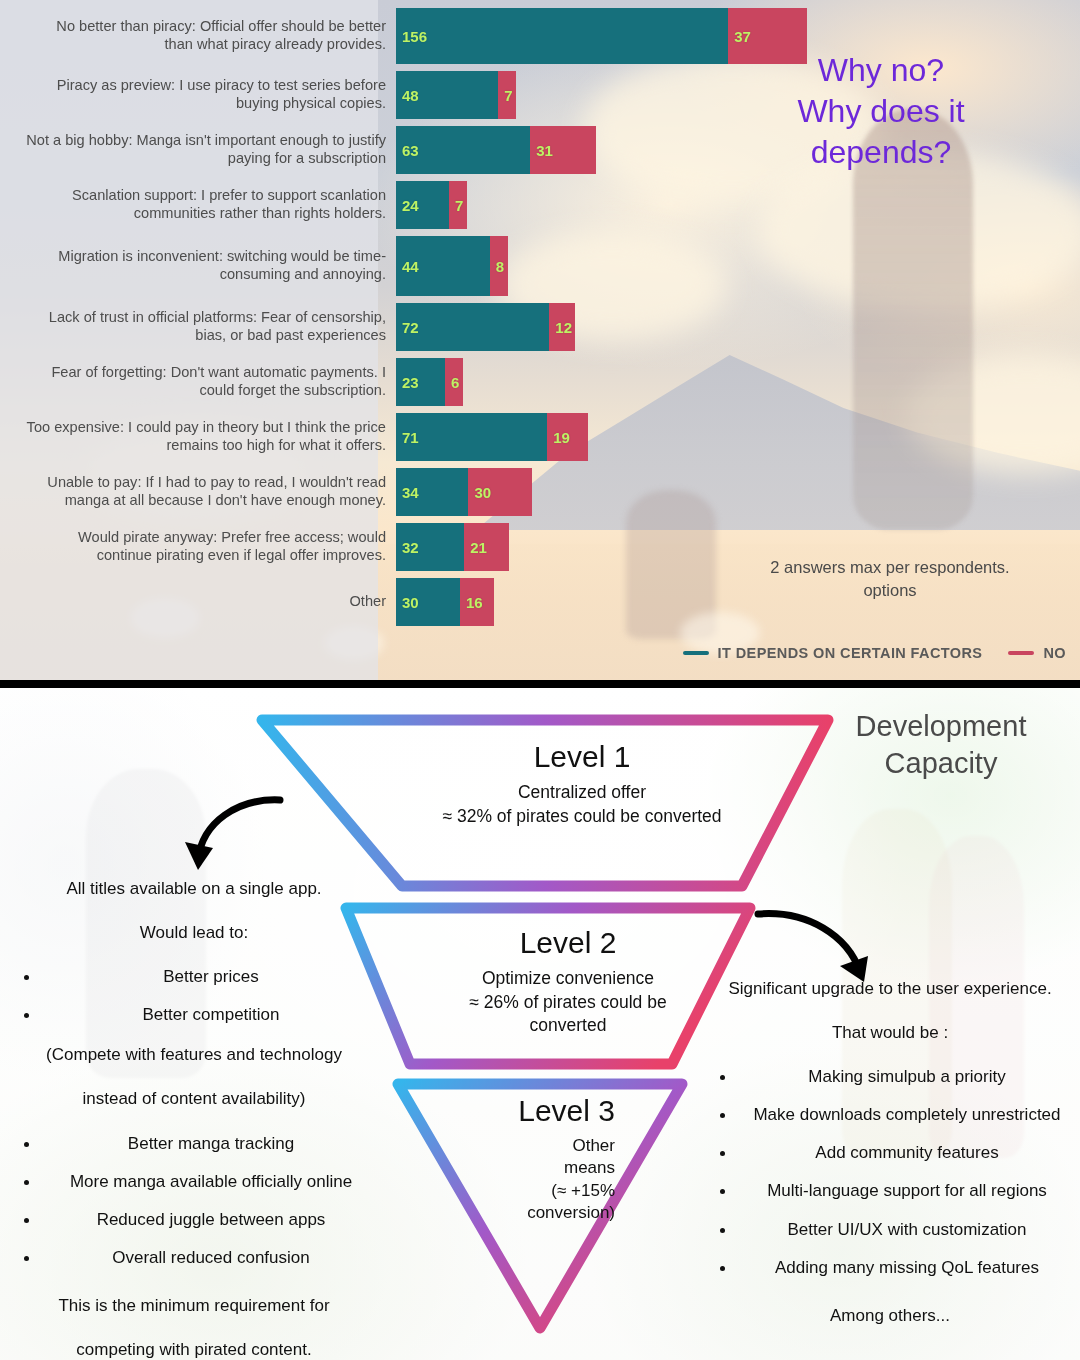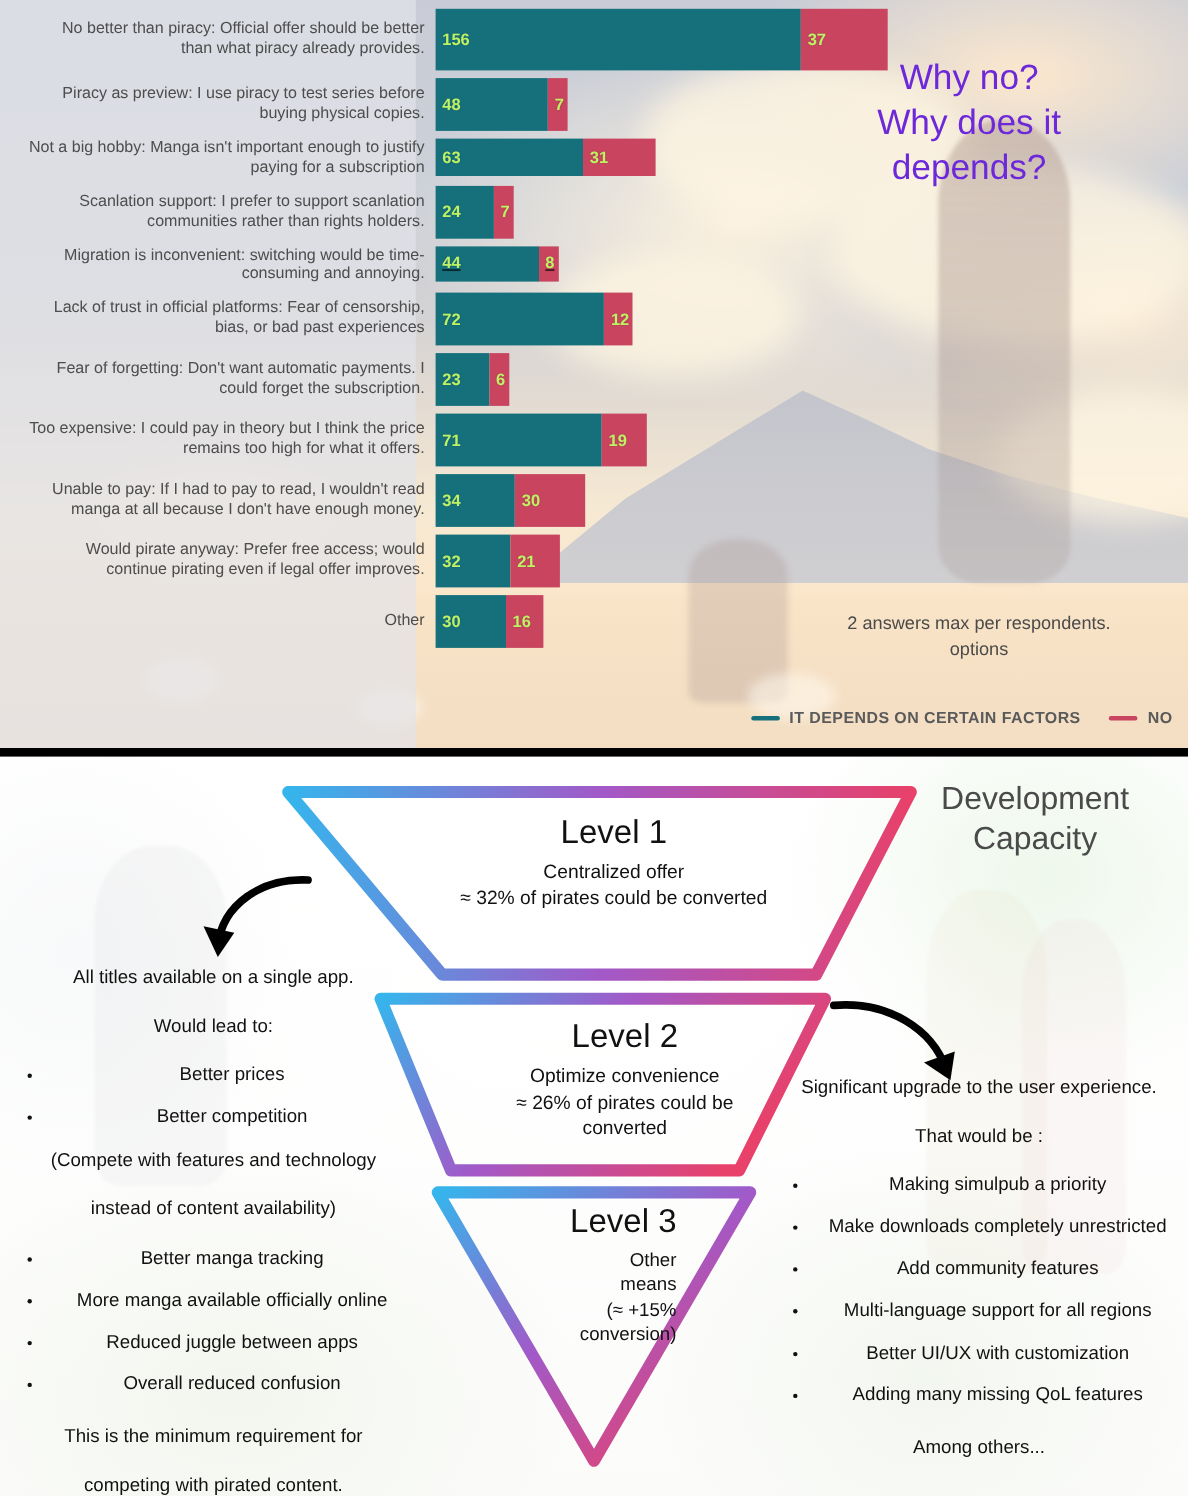--- a/index.html
+++ b/index.html
@@ -136,21 +136,21 @@
   .ffig-b{left:78%;top:18%;width:110px;height:52%;background:rgba(200,180,120,.16);}
   .ffig-c{left:86%;top:22%;width:95px;height:48%;background:rgba(206,120,130,.12);}
 
   .funnel-wrap{position:absolute;left:250px;top:12px;width:590px;height:660px;}
   .funnel-svg{position:absolute;left:0;top:0;}
 
   .lv{position:absolute;text-align:center;color:#111;}
   .lv-title{font-size:30px;line-height:1.1;margin-bottom:8px;}
   .lv-sub{font-size:17.5px;line-height:1.35;}
 
-  .lv1{left:143px;top:40px;width:330px;}
+  .lv1{left:167px;top:40px;width:330px;}
   .lv2{left:168px;top:226px;width:300px;}
   .lv3{left:205px;top:394px;width:160px;text-align:right;}
   .lv3 .lv-sub{font-size:17px;line-height:1.32;}
 
   .dev-cap{
     position:absolute;right:14px;top:20px;width:250px;text-align:center;
     font-size:29px;line-height:1.28;color:#4a4a4a;
   }
 
   .col{position:absolute;color:#111;}
@@ -205,21 +205,21 @@
               <div class="seg seg-a" style="background: rgb(22, 112, 124); width: 102.24px;">
                 <span>48</span>
               </div>
               <div class="seg seg-b" style="background: rgb(201, 69, 95); width: 18px;">
                 <span>7</span>
               </div>
             </div>
           </div>
           <div class="row">
             <div class="row-label">Not a big hobby: Manga isn't important enough to justify paying for a subscription</div>
-            <div class="row-bars" style="height: 34px;">
+            <div class="row-bars" style="height: 48px;">
               <div class="seg seg-a" style="background: rgb(22, 112, 124); width: 134.19px;">
                 <span>63</span>
               </div>
               <div class="seg seg-b" style="background: rgb(201, 69, 95); width: 66.03px;">
                 <span>31</span>
               </div>
             </div>
           </div>
           <div class="row">
             <div class="row-label">Scanlation support: I prefer to support scanlation communities rather than rights holders.</div>
@@ -227,21 +227,21 @@
               <div class="seg seg-a" style="background: rgb(22, 112, 124); width: 53px;">
                 <span>24</span>
               </div>
               <div class="seg seg-b" style="background: rgb(201, 69, 95); width: 18px;">
                 <span>7</span>
               </div>
             </div>
           </div>
           <div class="row">
             <div class="row-label">Migration is inconvenient: switching would be time-consuming and annoying.</div>
-            <div class="row-bars" style="height: 32px; text-decoration: underline;">
+            <div class="row-bars" style="height: 60px;">
               <div class="seg seg-a" style="background: rgb(22, 112, 124); width: 93.72px;">
                 <span>44</span>
               </div>
               <div class="seg seg-b" style="background: rgb(201, 69, 95); width: 18px;">
                 <span>8</span>
               </div>
             </div>
           </div>
           <div class="row">
             <div class="row-label">Lack of trust in official platforms: Fear of censorship, bias, or bad past experiences</div>

